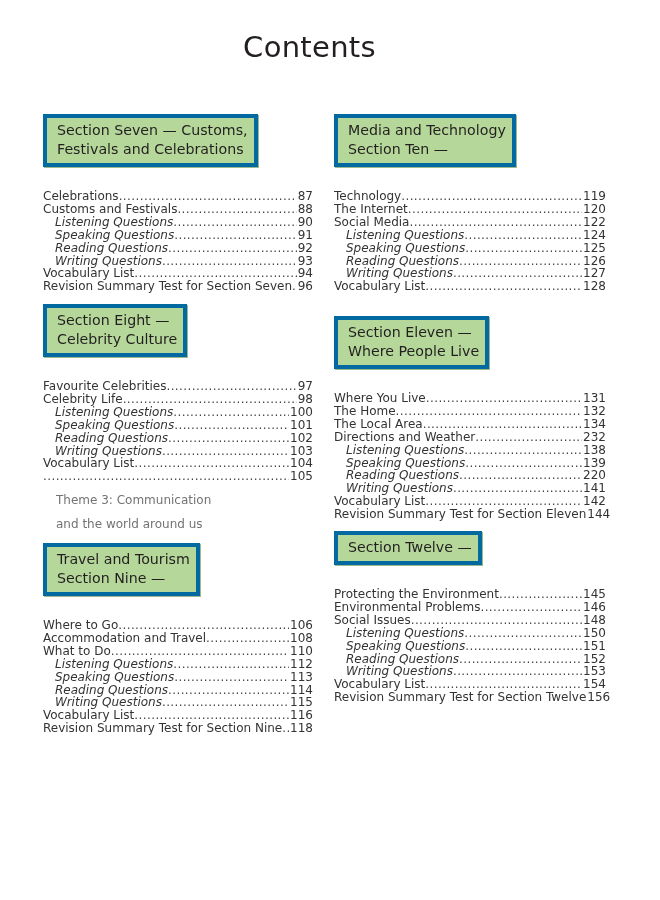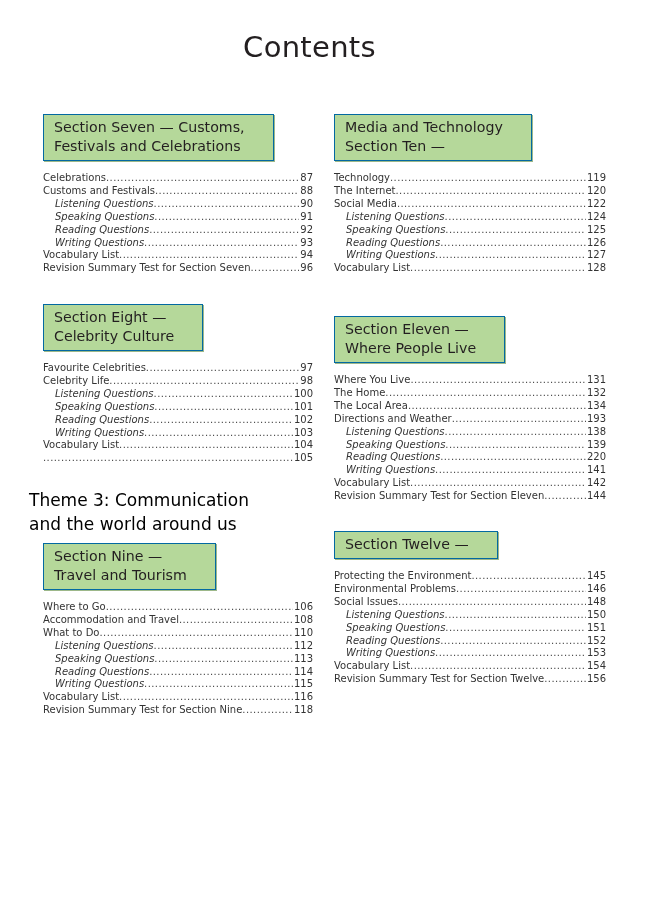--- a/index.html
+++ b/index.html
@@ -1,27 +1,27 @@
 <!DOCTYPE html>
 <html><head>
 <meta charset="utf-8">
 <style>
   html, body { margin:0; padding:0; background:#ffffff; }
   body { width:660px; height:900px; position:relative; overflow:hidden; font-family:"DejaVu Sans", sans-serif; color:#231f20; }
   .title { position:absolute; top:30px; left:0; width:619px; text-align:center; font-size:29px; letter-spacing:0.3px; }
   .section { position:absolute; }
-  .head-box { display:inline-block; background:#b5d89a; border:1px solid #0369a1; padding:3px 28px 4px 10px; font-size:14.2px; line-height:19px; color:#231f20; box-shadow:1px 1px 0 #9db88a; }
-  .entries { margin-top:11px; font-size:10px; line-height:12.9px; color:#333; }
+  .head-box { display:inline-block; background:#b5d89a; border:4px solid #0369a1; padding:3px 6px 4px 10px; font-size:14.2px; line-height:19px; color:#231f20; box-shadow:1px 1px 0 #9db88a; }
+  .entries { margin-top:23px; font-size:12px; line-height:12.9px; color:#333; }
   .entry { display:flex; white-space:nowrap; }
   .entry .lbl { flex:0 0 auto; }
   .entry .dots { flex:1 1 auto; overflow:hidden; }
   .entry .dots::before { content:"........................................................................................................................................................................................"; color:#444; letter-spacing:0.4px; }
   .entry .pg { flex:0 0 auto; padding-left:1px; }
   .entry.sub .lbl { font-style:italic; padding-left:12px;text-align:center; }
-  .theme { position:absolute; left:29px; top:488px; font-size:17px; line-height:24px; color:#000000; }
+  .theme { position:absolute; left:56px; top:488px; font-size:12px; line-height:24px; color:#737373; }
 </style>
 </head>
 <body>
 
 <div class="title">Contents</div>
 
 <div class="section" style="left:43px; top:114px; width:270px;">
   <div class="head-box">
     <div>Section Seven — Customs,</div>
     <div>Festivals and Celebrations</div>
@@ -118,22 +118,22 @@
     </div>
 </div>
 
 <div class="theme">
   <div>Theme 3: Communication</div>
   <div>and the world around us</div>
 </div>
 
 <div class="section" style="left:43px; top:543px; width:270px;">
   <div class="head-box">
+    <div>Travel and Tourism</div>
     <div>Section Nine —</div>
-    <div>Travel and Tourism</div>
   </div>
   <div class="entries">
       <div class="entry">
         <span class="lbl">Where to Go</span>
         <span class="dots"></span>
         <span class="pg">106</span>
       </div>
       <div class="entry">
         <span class="lbl">Accommodation and Travel</span>
         <span class="dots"></span>
@@ -243,21 +243,21 @@
         <span class="pg">132</span>
       </div>
       <div class="entry">
         <span class="lbl">The Local Area</span>
         <span class="dots"></span>
         <span class="pg">134</span>
       </div>
       <div class="entry">
         <span class="lbl">Directions and Weather</span>
         <span class="dots"></span>
-        <span class="pg">193</span>
+        <span class="pg">232</span>
       </div>
       <div class="entry sub">
         <span class="lbl">Listening Questions</span>
         <span class="dots"></span>
         <span class="pg">138</span>
       </div>
       <div class="entry sub">
         <span class="lbl">Speaking Questions</span>
         <span class="dots"></span>
         <span class="pg">139</span>

